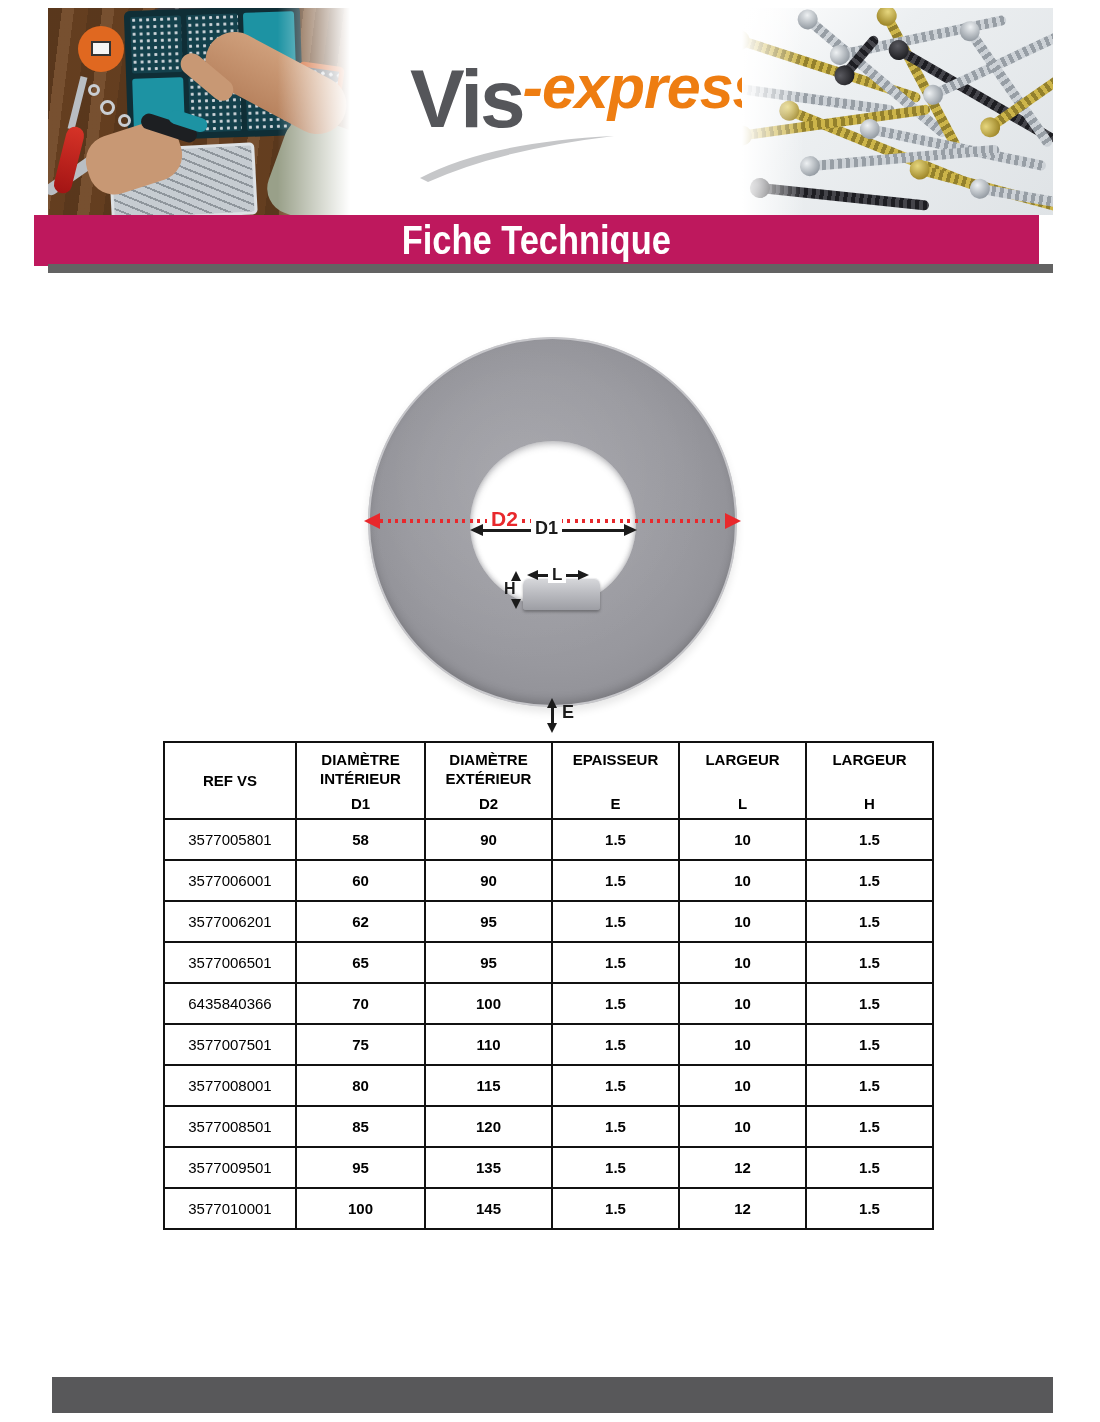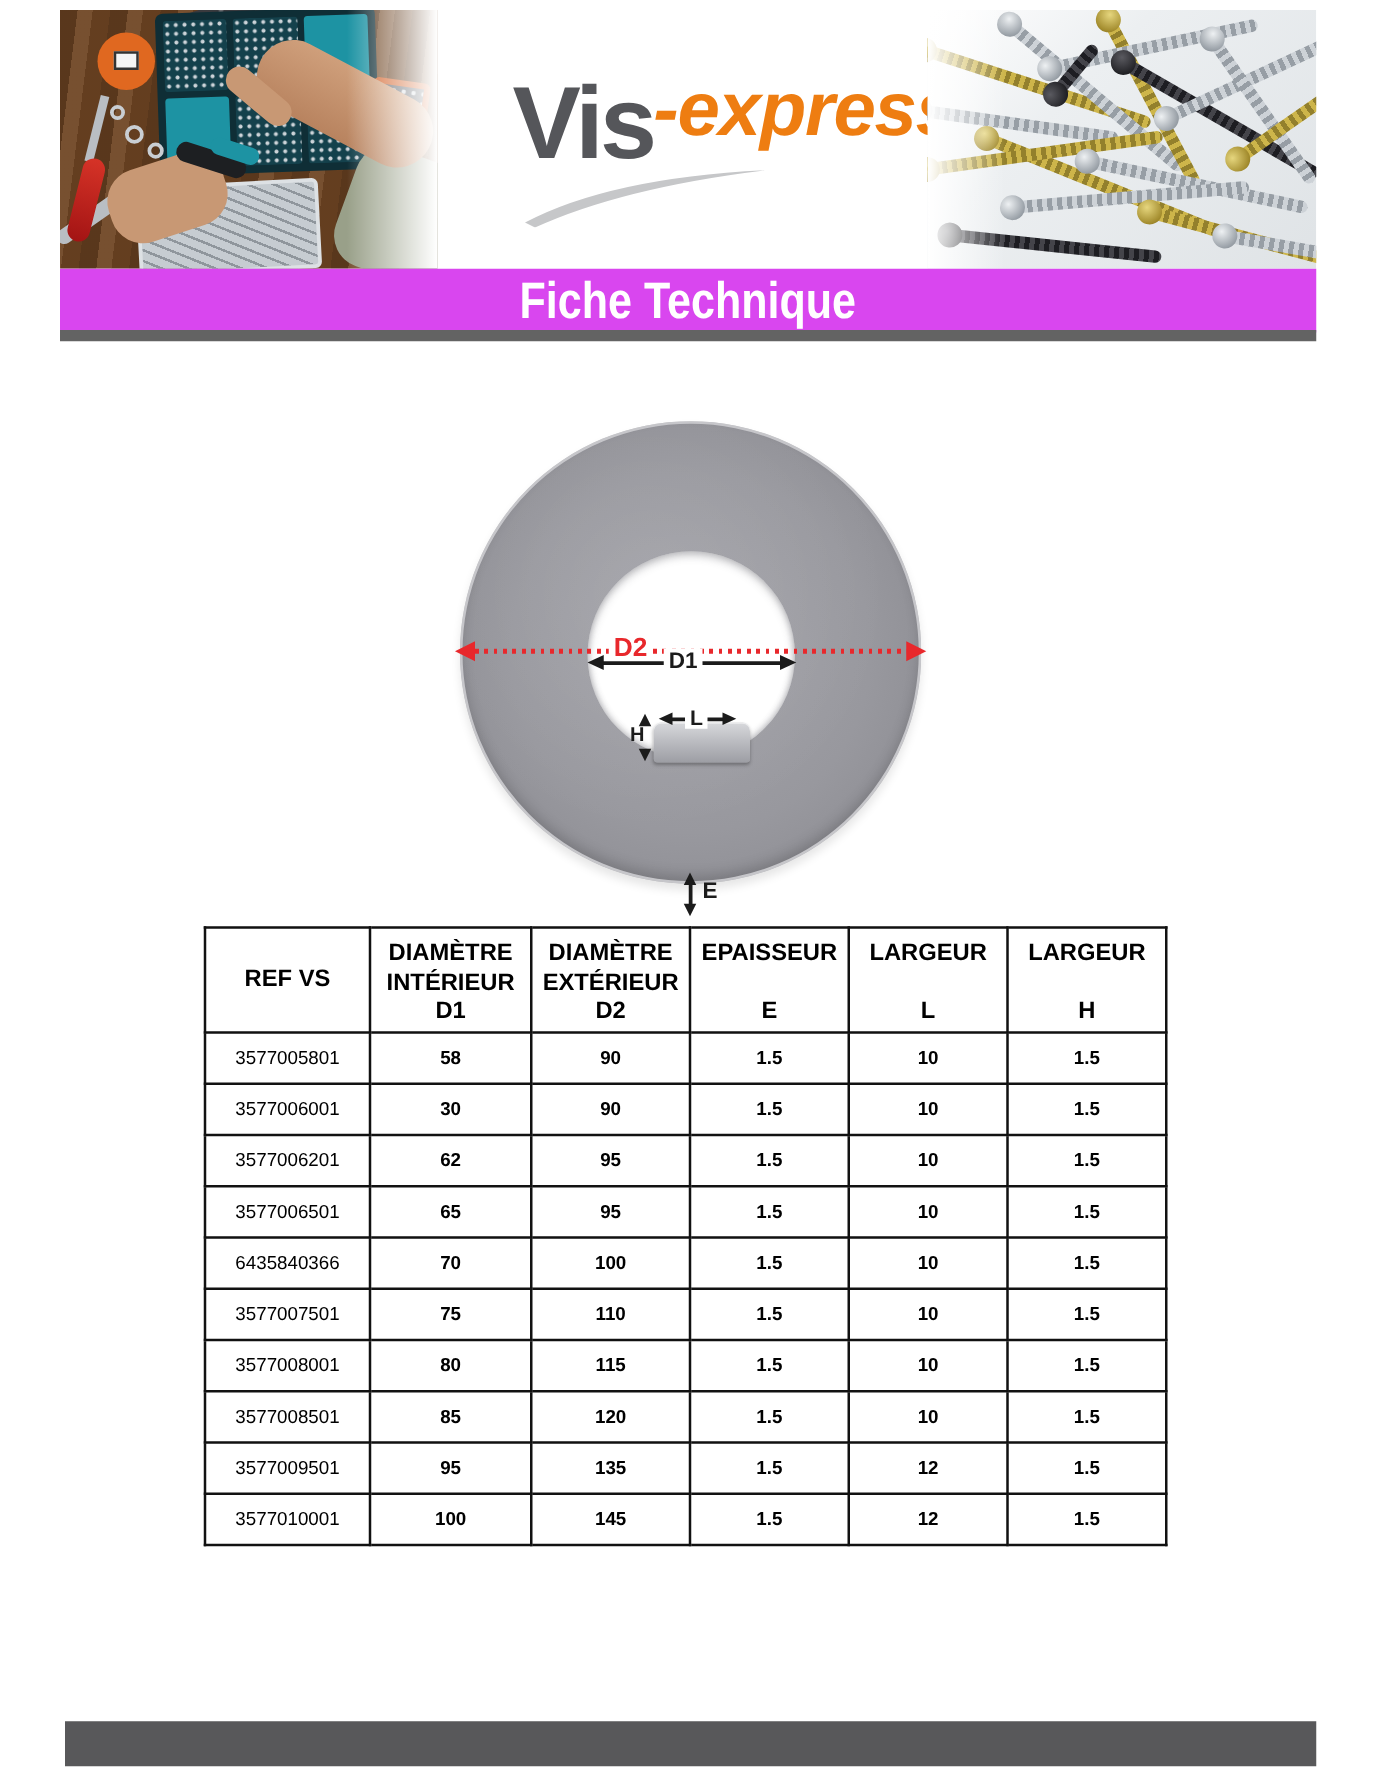--- a/index.html
+++ b/index.html
@@ -57,21 +57,21 @@
   .screw.b .head  { background:radial-gradient(circle at 35% 35%, #5a5a60, #232327 70%, #101013); }
   .rp-fade { position:absolute; inset:0; background:linear-gradient(to right,#ffffff, rgba(255,255,255,0) 20%); }
 
   
   .logo-text { position:absolute; left:60px; top:44px; display:flex; align-items:flex-start; white-space:nowrap; }
   .logo-primary { font-size:82px; font-weight:bold; color:#55565a; letter-spacing:-3px; }
   .logo-secondary { font-size:61px; font-weight:bold; font-style:italic; color:#ee7d11; letter-spacing:-1px; }
   .logo-swoosh { position:absolute; left:68px; top:126px; width:200px; height:48px; }
 
   
-  .banner { position:absolute; left:48px; top:215px; width:1005px; height:51px; background:#d946ef;
+  .banner { position:absolute; left:34px; top:215px; width:1005px; height:51px; background:#be185d;
     display:flex; align-items:center; justify-content:center; }
   .banner-title { color:#ffffff; font-size:41px; font-weight:bold; transform:scaleX(0.84); letter-spacing:0px; }
   .gray-divider { position:absolute; left:48px; top:264px; width:1005px; height:9px; background:#636363; }
 
   
   .washer { position:absolute; left:368px; top:337px; width:369px; height:370px; border-radius:50%;
     background:
       radial-gradient(circle at 42% 38%, rgba(255,255,255,.10), rgba(0,0,0,0) 60%),
       radial-gradient(circle at 50% 50%, #a3a3a9 0%, #98989e 55%, #8f8f95 78%, #a6a6ac 92%, #bfbfc4 99%);
     box-shadow: inset 0 0 0 2px #c6c6ca, inset 0 -6px 10px rgba(0,0,0,.18), 0 5px 8px rgba(0,0,0,.10); }
@@ -111,21 +111,21 @@
   
   .e-line { position:absolute; left:551px; top:705px; width:3px; height:20px; background:#1b1b1b; }
   .e-arrow-up   { left:547px; top:698px; border-left:5.5px solid transparent; border-right:5.5px solid transparent; border-bottom:10px solid #1b1b1b; }
   .e-arrow-down { left:547px; top:723px; border-left:5.5px solid transparent; border-right:5.5px solid transparent; border-top:10px solid #1b1b1b; }
   .e-label { position:absolute; left:562px; top:703px; color:#1b1b1b; font-size:18px; font-weight:bold; line-height:1; }
 
   
   .table-wrap { position:absolute; left:163px; top:741px; }
   table.spec { border-collapse:collapse; table-layout:fixed; width:769px; background:#fff; }
   table.spec th, table.spec td { border:2px solid #111; }
-  table.spec th { height:77px; font-size:19px; font-weight:bold; color:#000; vertical-align:top; padding:8px 2px 7px 2px; }
+  table.spec th { height:77px; font-size:15px; font-weight:bold; color:#000; vertical-align:top; padding:8px 2px 7px 2px; }
   th .col-box { display:flex; flex-direction:column; justify-content:space-between; height:100%; align-items:center; }
   th.no-symbol .col-box { justify-content:center; }
   .col-title { line-height:1.25; text-align:center; }
   .col-symbol { line-height:1; text-align:center; }
   table.spec td { height:41px; text-align:center; font-size:15px; color:#000; }
   td.ref-cell { font-weight:normal; }
   td.val-cell { font-weight:bold; }
 
   
   .footer-bar { position:absolute; left:52px; top:1377px; width:1001px; height:36px; background:#58585a; }
@@ -338,21 +338,21 @@
           <tr>
             <td class="ref-cell">3577005801</td>
             <td class="val-cell">58</td>
             <td class="val-cell">90</td>
             <td class="val-cell">1.5</td>
             <td class="val-cell">10</td>
             <td class="val-cell">1.5</td>
           </tr>
           <tr>
             <td class="ref-cell">3577006001</td>
-            <td class="val-cell">30</td>
+            <td class="val-cell">60</td>
             <td class="val-cell">90</td>
             <td class="val-cell">1.5</td>
             <td class="val-cell">10</td>
             <td class="val-cell">1.5</td>
           </tr>
           <tr>
             <td class="ref-cell">3577006201</td>
             <td class="val-cell">62</td>
             <td class="val-cell">95</td>
             <td class="val-cell">1.5</td>

